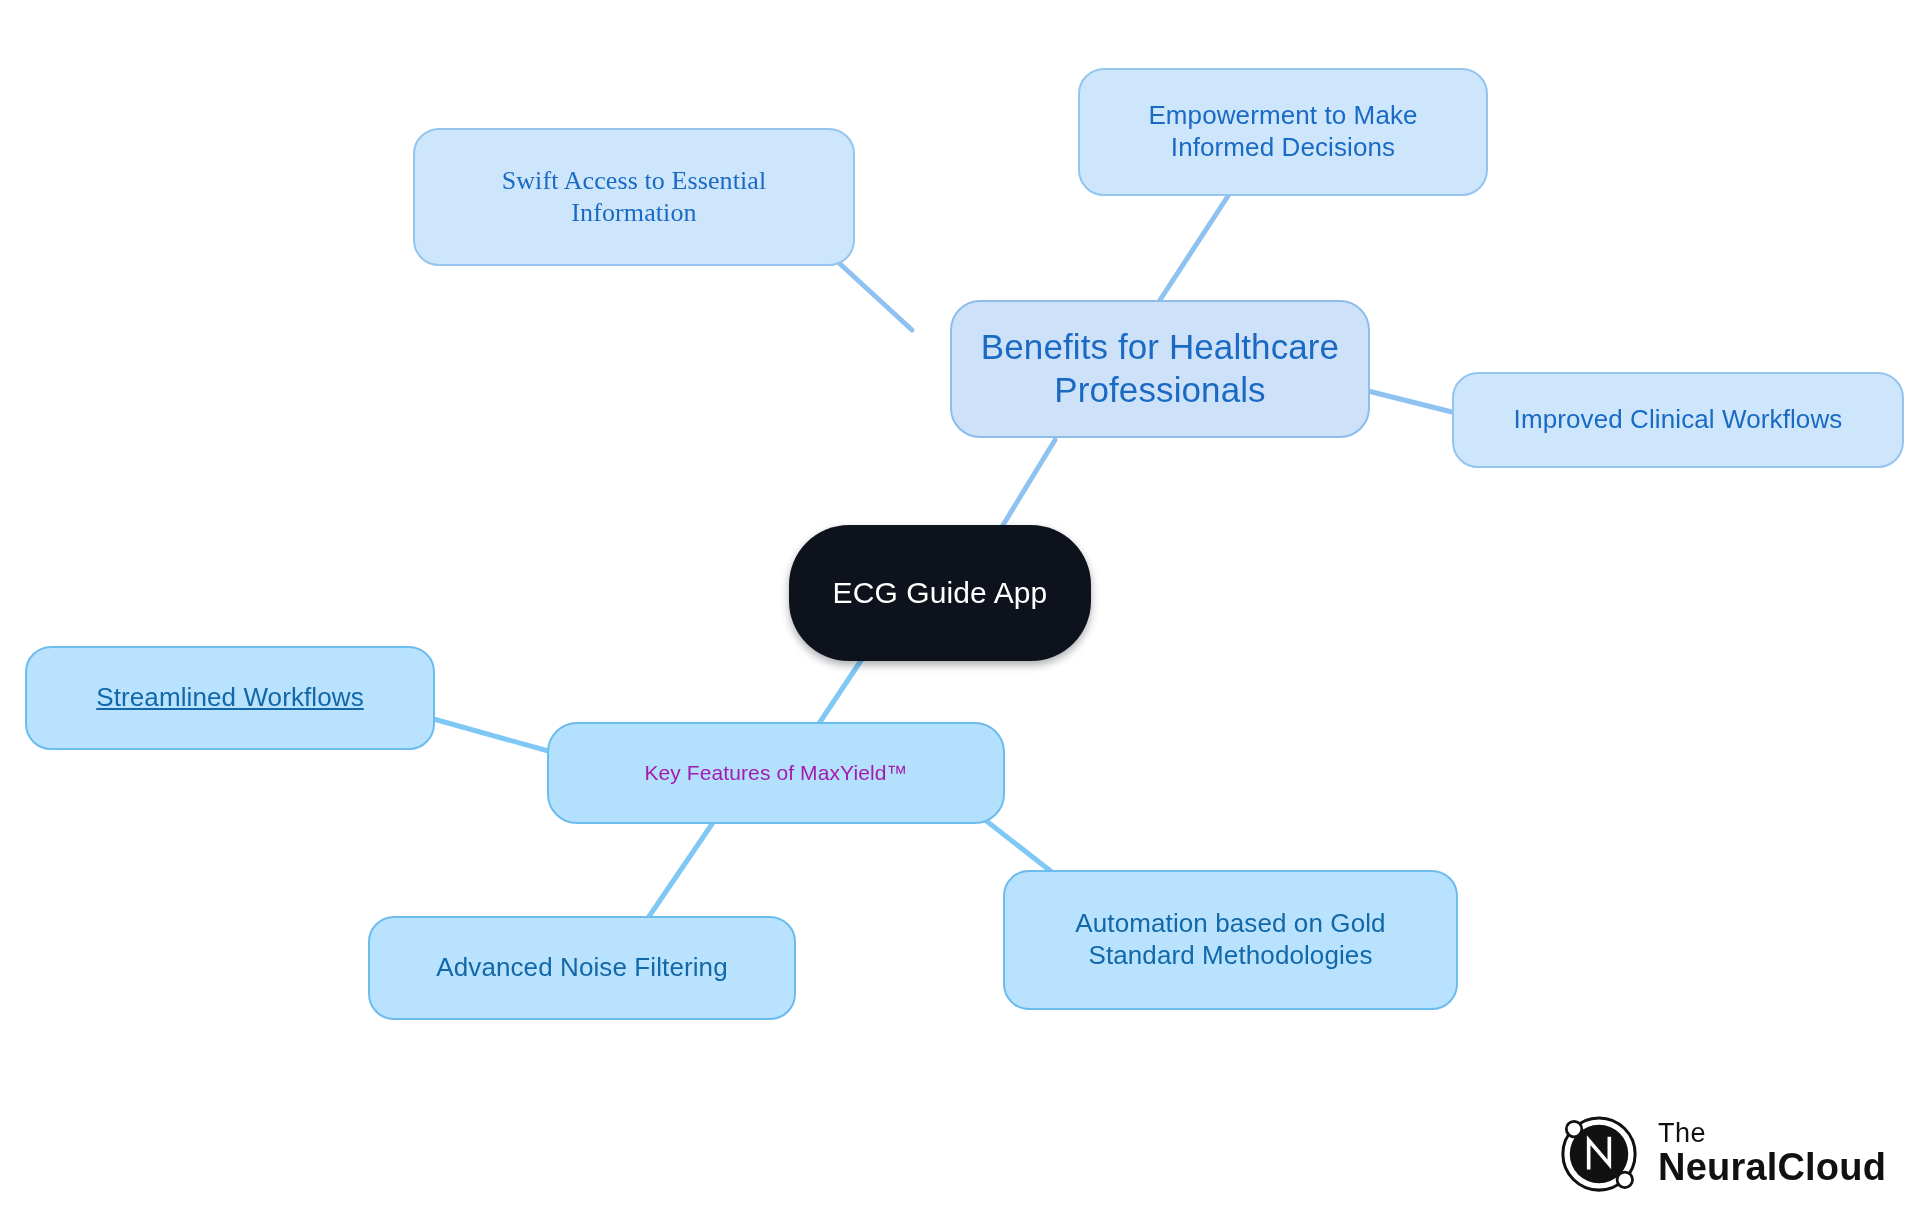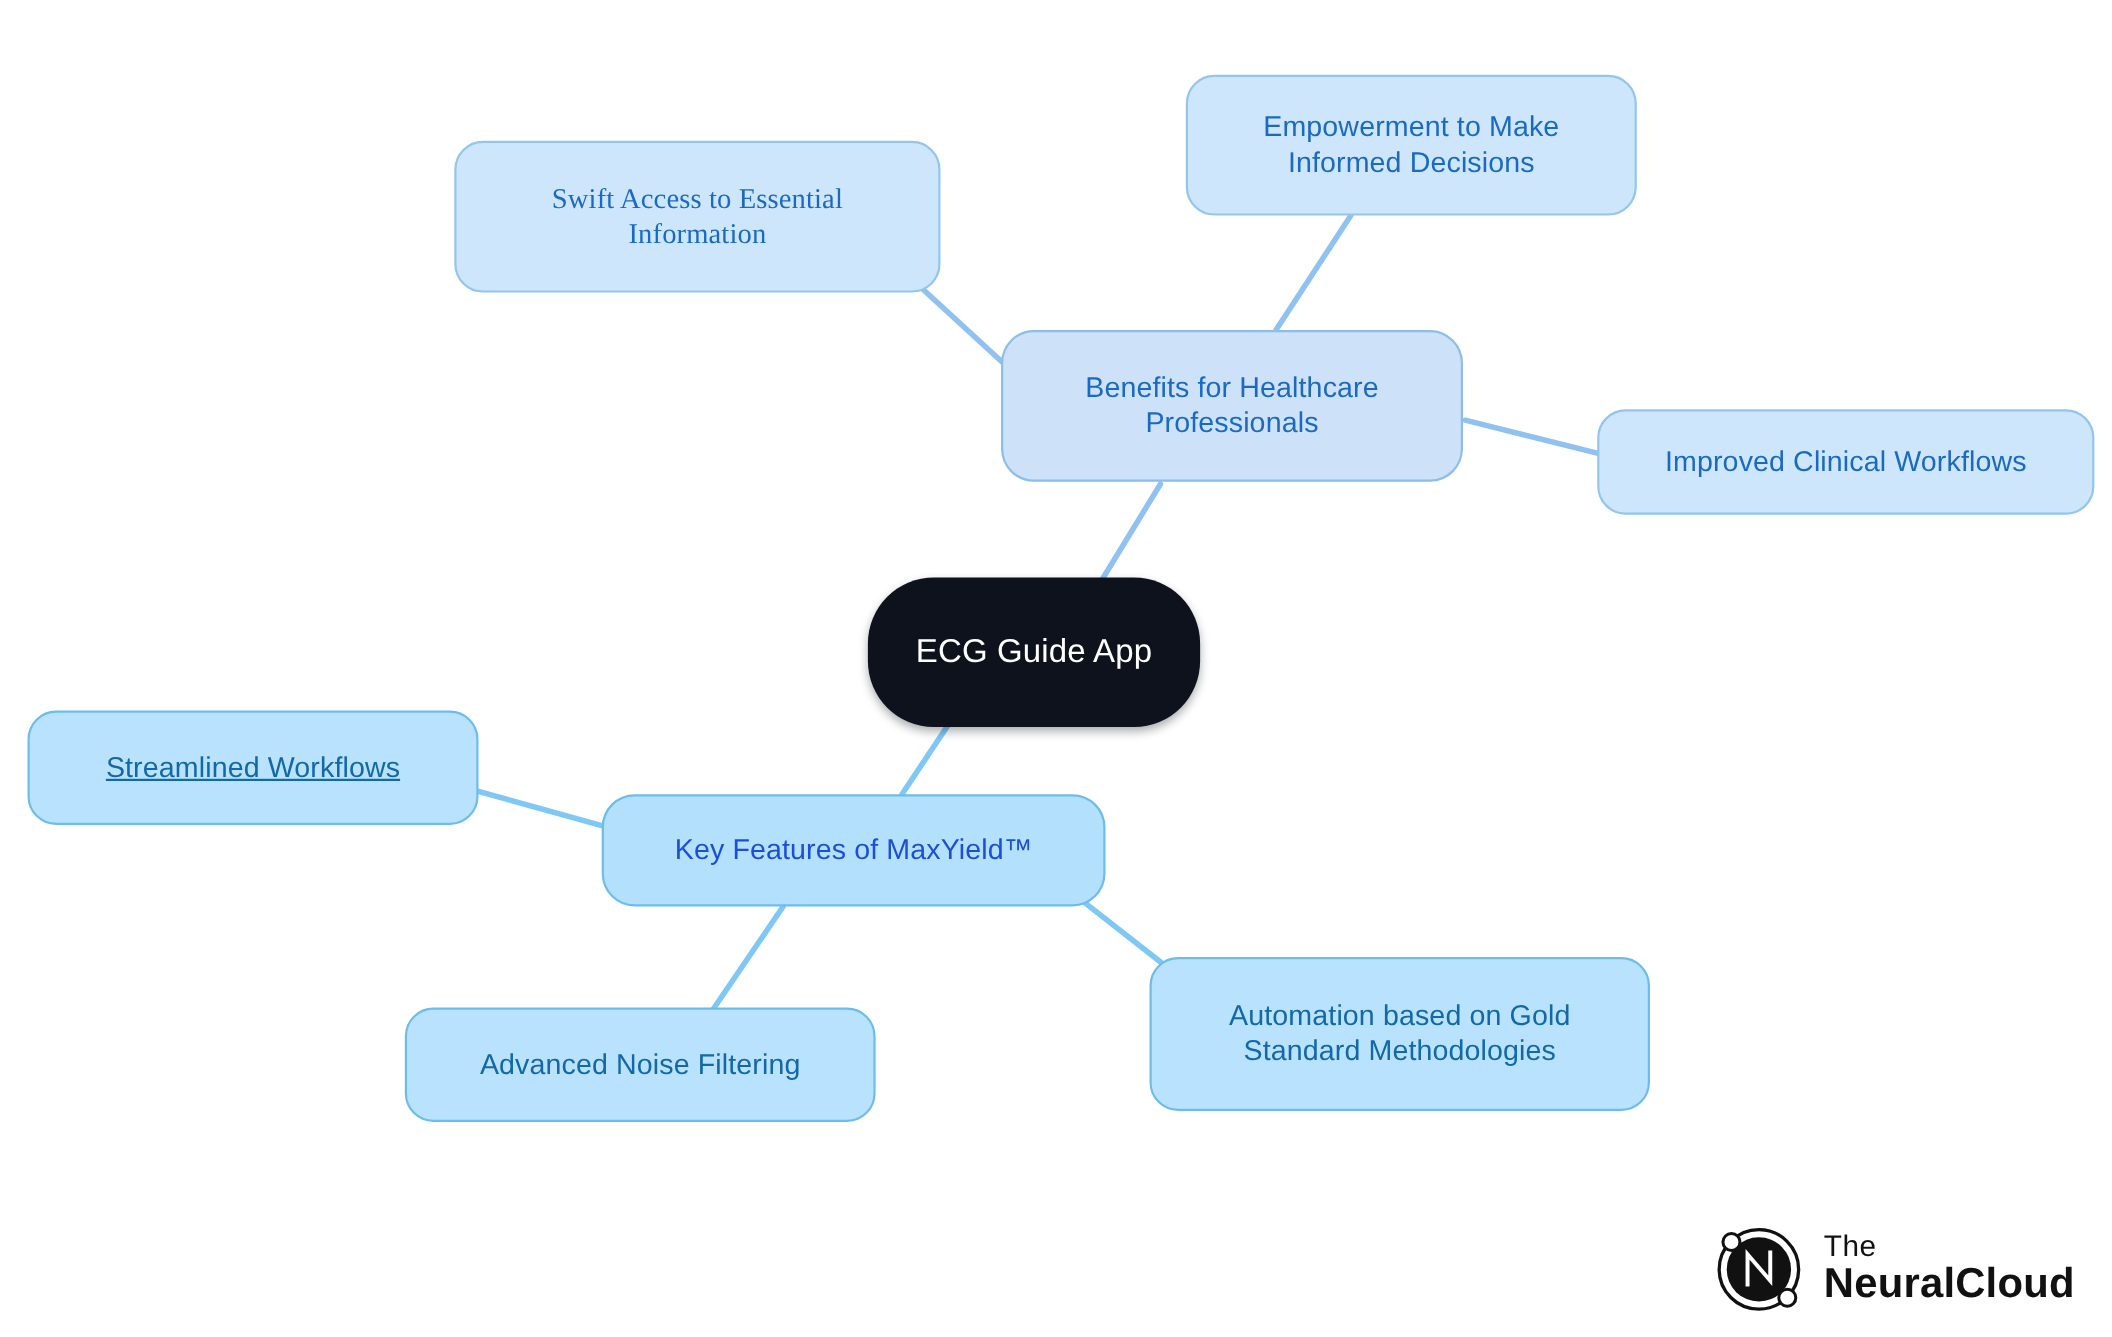--- a/index.html
+++ b/index.html
@@ -45,37 +45,38 @@
     border-radius: 60px;
     font-size: 30px;
     box-shadow: 0 4px 9px rgba(10,14,22,0.34);
     z-index: 5;
   }
   .node-branch-a {
     background: #cde1f9;
     border: 2px solid #8dbdeb;
     color: #1a6ac4;
     border-radius: 30px;
-    font-size: 26px;
+    font-size: 35px;
     z-index: 4;
+    margin-left: 40px;
   }
   .node-leaf-a {
     background: #cde6fb;
     border: 2px solid #93c5ee;
     color: #1a6ac4;
     border-radius: 26px;
     font-size: 26px;
     z-index: 4;
   }
   .node-branch-b {
     background: #b3e0fd;
     border: 2px solid #6cbcee;
-    color: #1d4ed8;
+    color: #a21caf;
     border-radius: 30px;
-    font-size: 26px;
+    font-size: 21px;
     z-index: 4;
   }
   .node-leaf-b {
     background: #b8e2fd;
     border: 2px solid #6cbcee;
     color: #1268a8;
     border-radius: 26px;
     font-size: 26px;
     z-index: 4;
   }
@@ -149,21 +150,21 @@
 Informed Decisions</div>
 
   <div class="node node-leaf-a" style="left:1452px; top:372px; width:452px; height:96px; padding:16px 22px;">Improved Clinical Workflows</div>
 
   <div class="node node-branch-b" style="left:547px; top:722px; width:458px; height:102px; padding:0 22px;">Key Features of MaxYield™</div>
 
   <div class="node node-leaf-b" style="left:25px; top:646px; width:410px; height:104px; padding:0 22px;text-decoration:underline;">Streamlined Workflows</div>
 
   <div class="node node-leaf-b" style="left:368px; top:916px; width:428px; height:104px; padding:16px 22px;">Advanced Noise Filtering</div>
 
-  <div class="node node-leaf-b" style="left:1003px; top:870px; width:455px; height:140px; padding:0 22px;margin-left:42px;">Automation based on Gold
+  <div class="node node-leaf-b" style="left:1003px; top:870px; width:455px; height:140px; padding:0 22px;">Automation based on Gold
 Standard Methodologies</div>
 
   <div class="logo">
     <svg class="logo-mark" viewBox="0 0 100 100" xmlns="http://www.w3.org/2000/svg">
       <circle cx="50" cy="50" r="42" fill="none" stroke="#111111" stroke-width="3.5"></circle>
       <circle cx="50" cy="50" r="34" fill="#111111"></circle>
       <path d="M38 66 L38 34 L62 62 L62 32" fill="none" stroke="#ffffff" stroke-width="4.2" stroke-linecap="square" stroke-linejoin="miter"></path>
       <circle cx="21" cy="21" r="9" fill="#ffffff" stroke="#111111" stroke-width="3.2"></circle>
       <circle cx="80" cy="80" r="9" fill="#ffffff" stroke="#111111" stroke-width="3.2"></circle>
     </svg>

